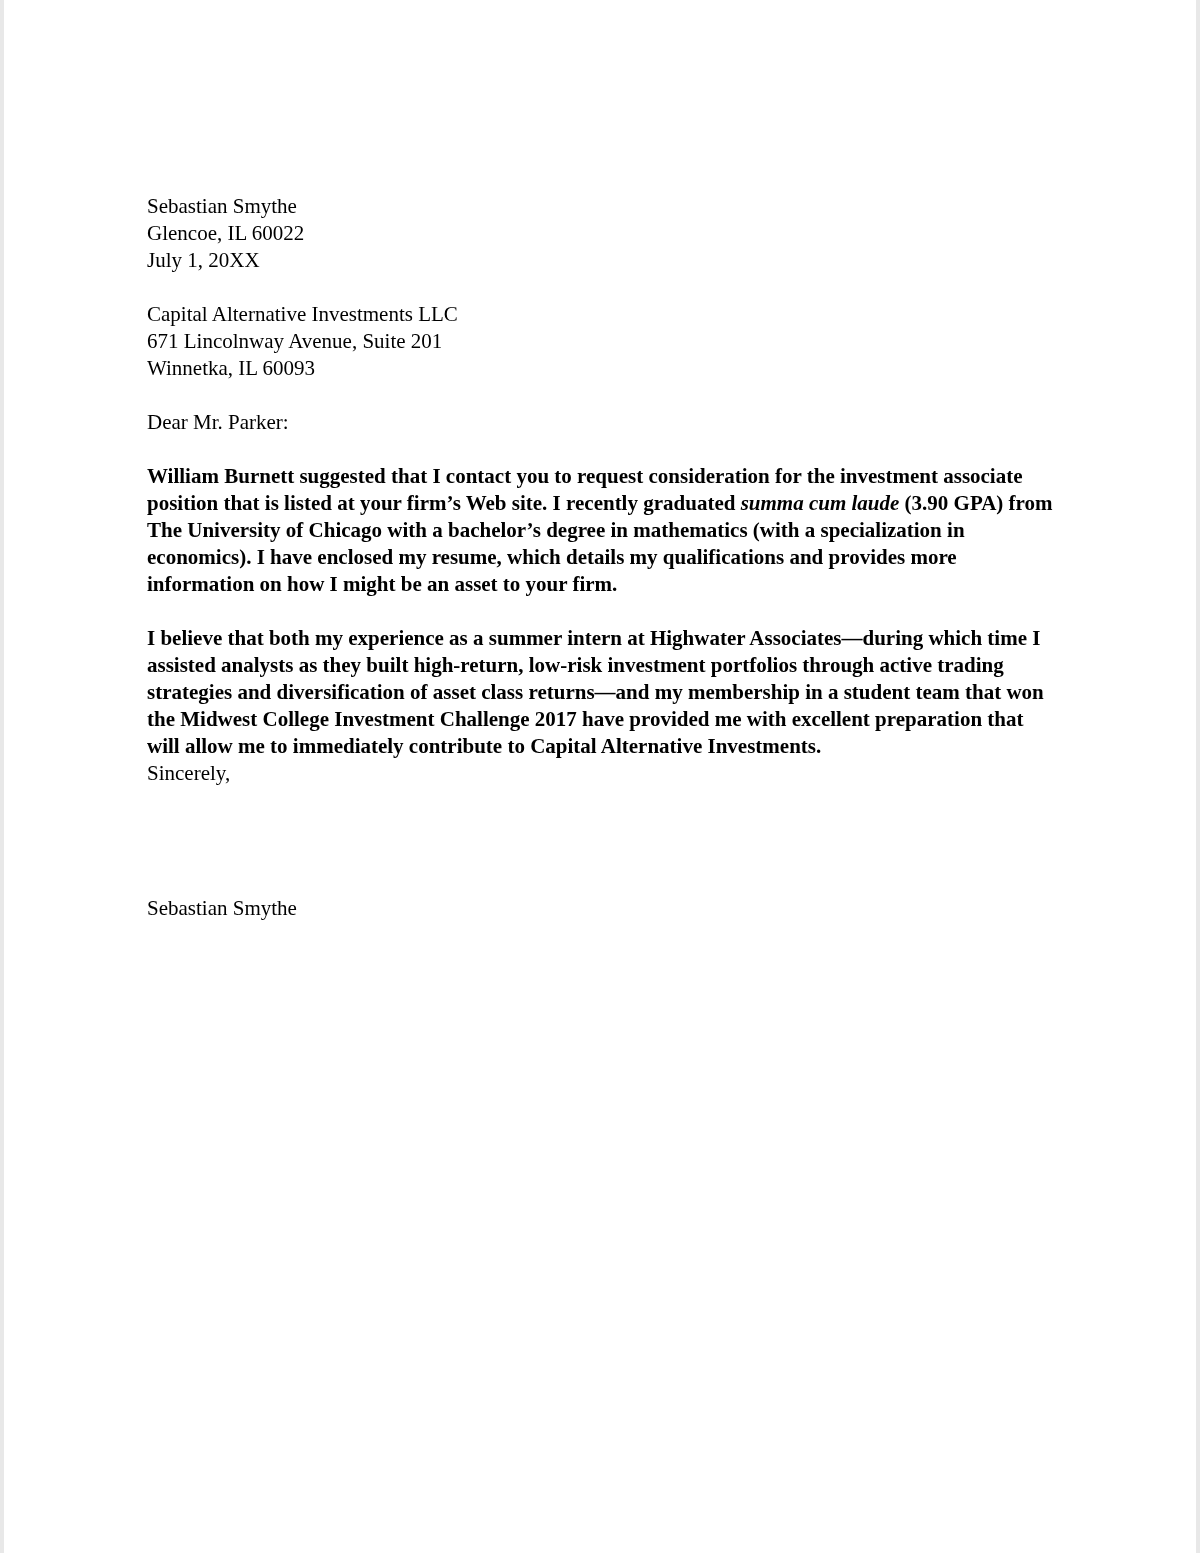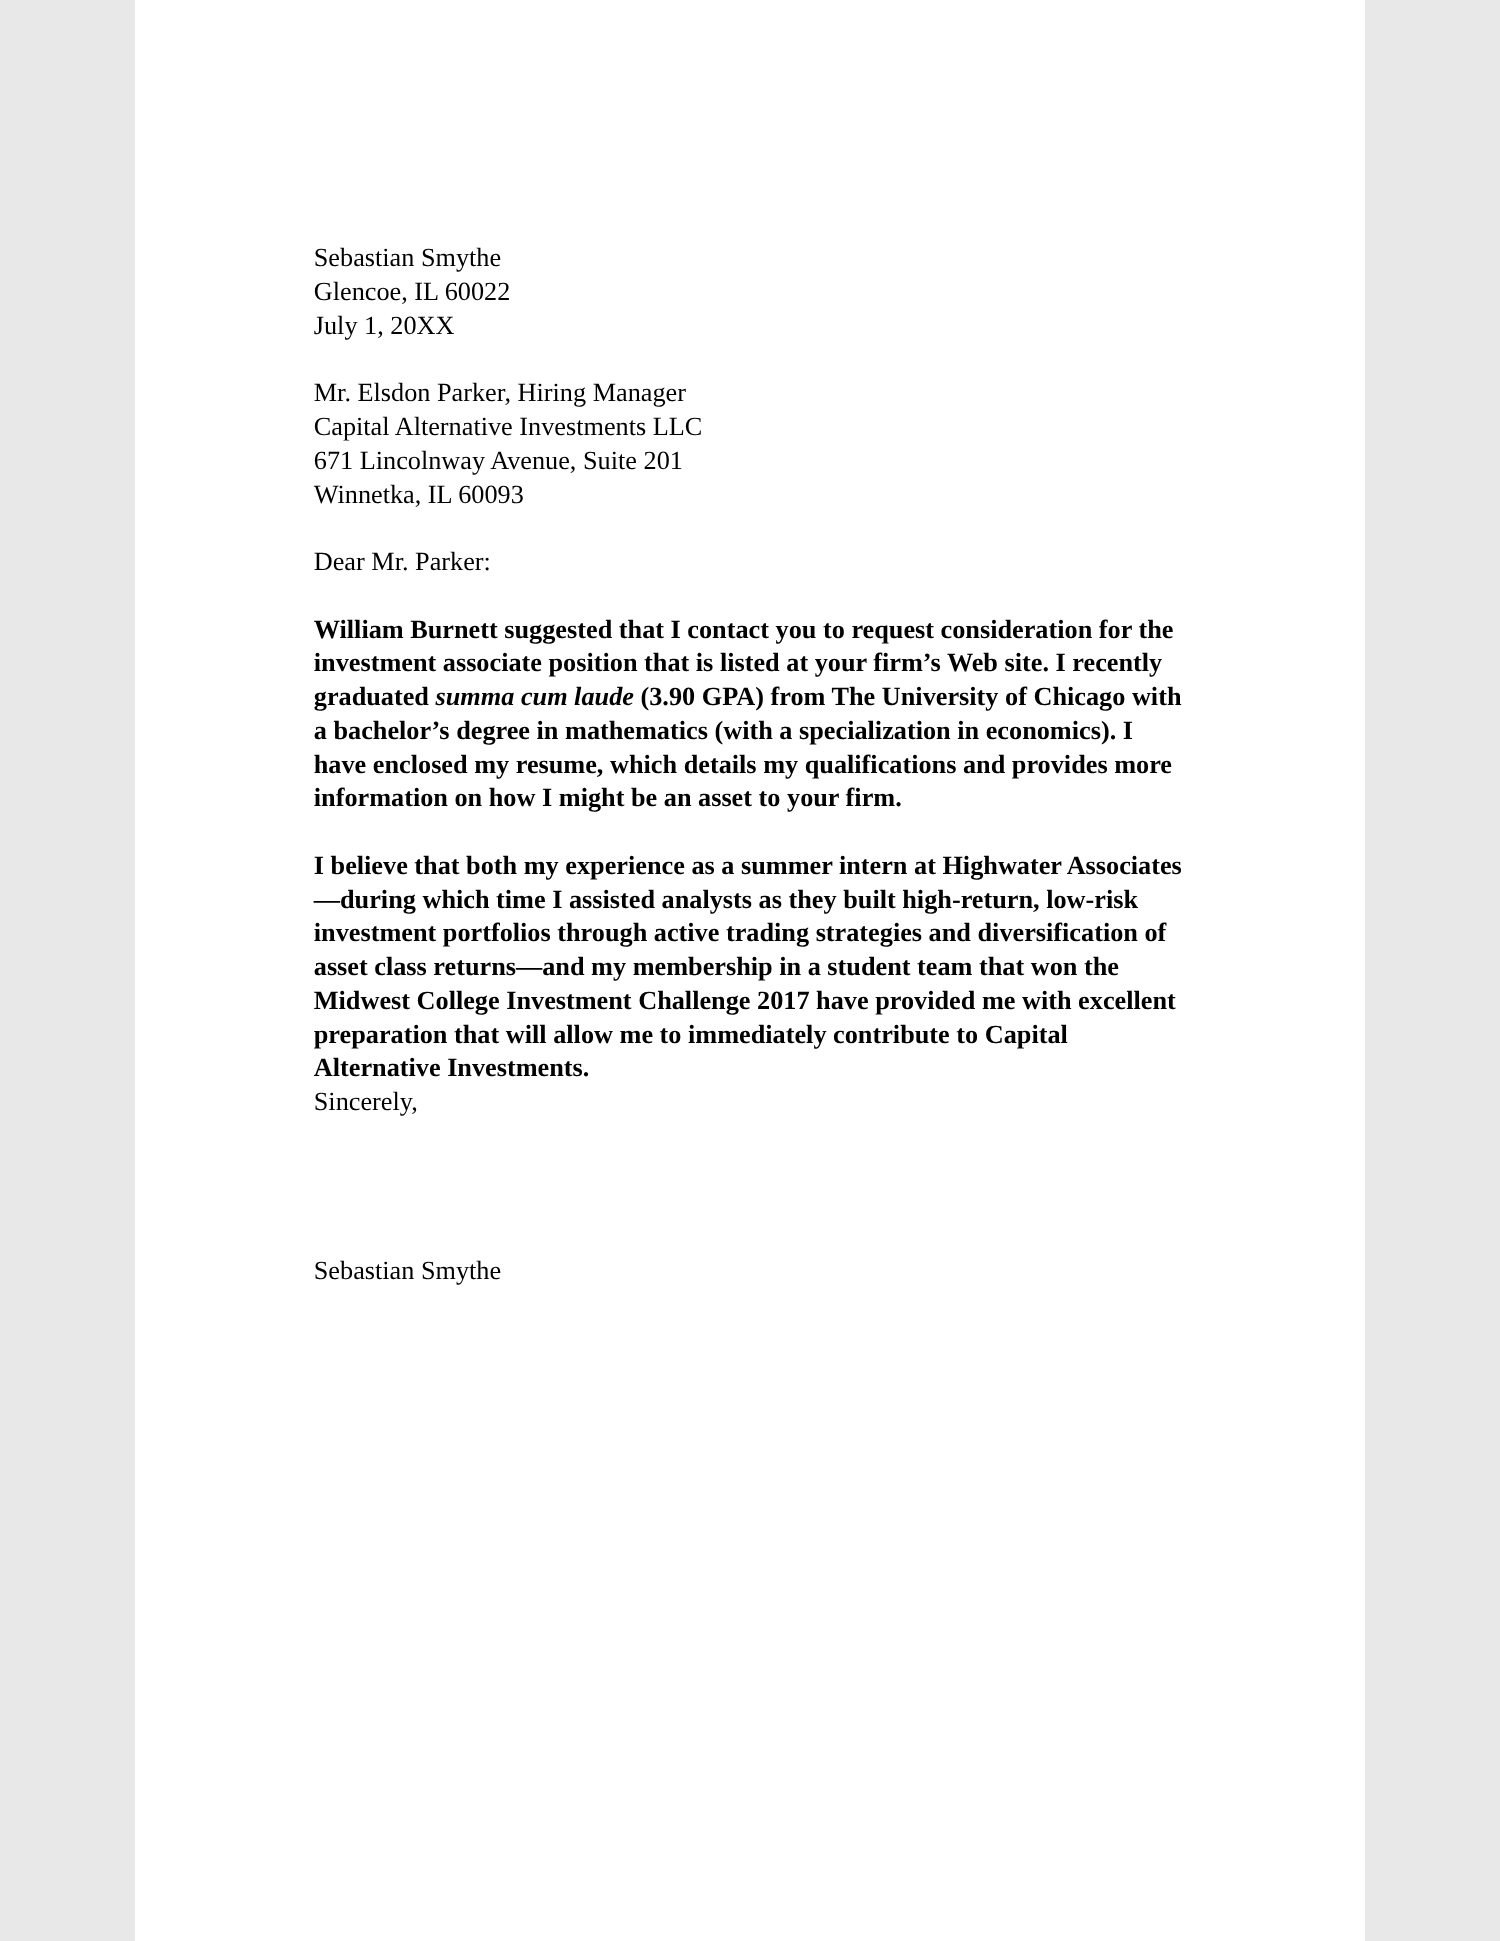--- a/index.html
+++ b/index.html
@@ -2,21 +2,21 @@
 <html><head>
   <meta charset="utf-8">
   <style>
     html, body {
       margin: 0;
       padding: 0;
       background: #e8e8e8;
     }
     .page {
       position: relative;
-      width: 984px;
+      width: 1192px;
       height: 1553px;
       margin: 0 auto;
       background: #ffffff;
       color: #000000;
       font-family: "Liberation Serif", "DejaVu Serif", serif;
       font-size: 21px;
       line-height: 27px;
       box-sizing: border-box;
       padding: 193px 140px 0 143px;
       overflow: hidden;
@@ -40,21 +40,20 @@
 <div class="page">
 
   <div class="block">
     <div>Sebastian Smythe</div>
     <div>Glencoe, IL 60022</div>
   </div>
 
   <div class="mt-2">July 1, 20XX</div>
 
   <div class="block mt-1">
-    <div>Mr. Elsdon Parker, Hiring Manager</div>
     <div>Capital Alternative Investments LLC</div>
     <div>671 Lincolnway Avenue, Suite 201</div>
     <div>Winnetka, IL 60093</div>
   </div>
 
   <div class="mt-1">Dear Mr. Parker:</div>
 
   <p class="mt-1"><span>William Burnett suggested that I contact you to request consideration for the investment associate position that is listed at your firm’s Web site. I recently graduated </span><em>summa cum laude</em><span> (3.90 GPA) from The University of Chicago with a bachelor’s degree in mathematics (with a specialization in economics). I have enclosed my resume, which details my qualifications and provides more information on how I might be an asset to your firm.</span></p>
 
   <p class="mt-1">I believe that both my experience as a summer intern at Highwater Associates—during which time I assisted analysts as they built high-return, low-risk investment portfolios through active trading strategies and diversification of asset class returns—and my membership in a student team that won the Midwest College Investment Challenge 2017 have provided me with excellent preparation that will allow me to immediately contribute to Capital Alternative Investments.</p>

